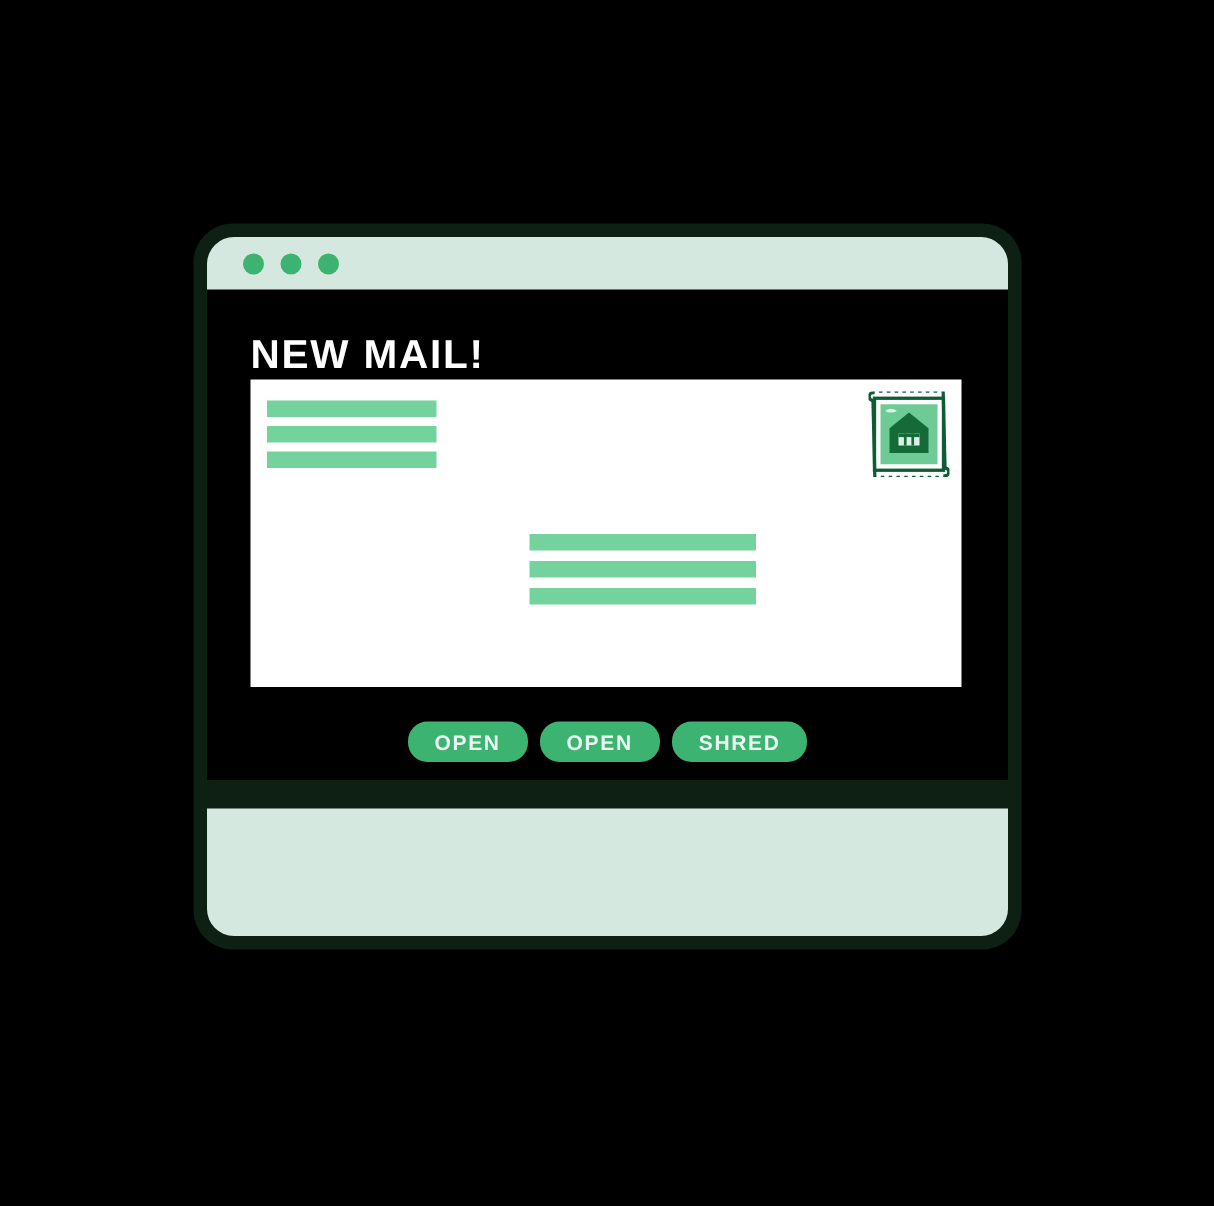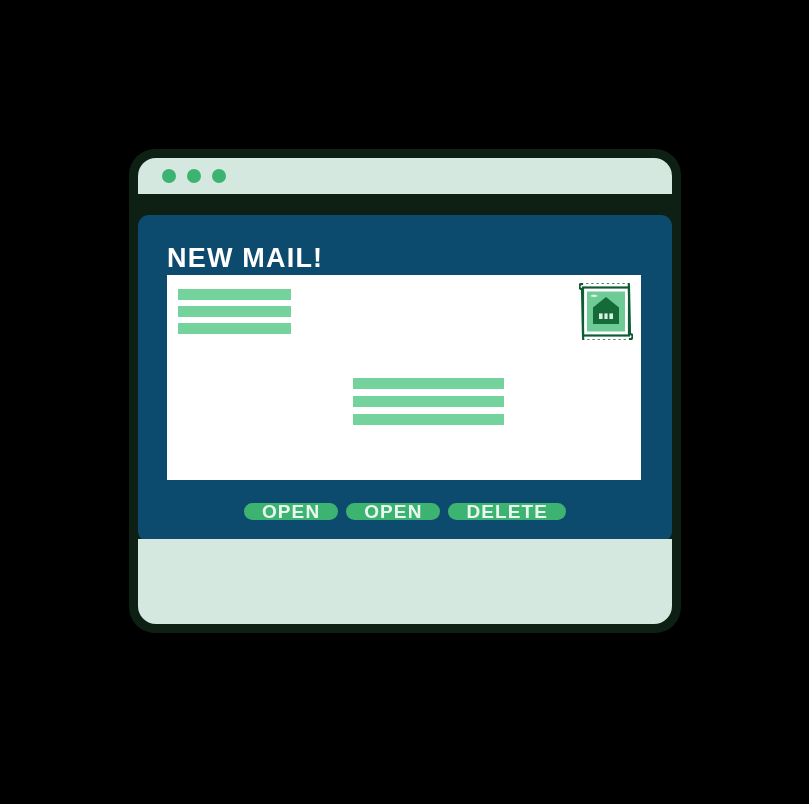--- a/index.html
+++ b/index.html
@@ -49,26 +49,25 @@
     width: 14px;
     height: 14px;
     border-radius: 50%;
     background: #3CB371;
   }
 
   
   #window-body {
     position: absolute;
     left: 9px;
-    top: 66px;
+    top: 44px;
     width: 534px;
     height: 327px;
-    background: #0c4a6e;
-    box-sizing: border-box;
-    border-radius: 11px;
+    background: #000000;
+    box-sizing: border-box;
   }
 
   
   #window-footer {
     position: absolute;
     left: 9px;
     top: 390px;
     width: 534px;
     height: 85px;
     background: #D5E8DF;
@@ -140,24 +139,24 @@
     width: 534px;
     display: flex;
     justify-content: center;
     gap: 8px;
   }
   .action-button {
     background: #3CB371;
     color: #EAF7F0;
     border: none;
     border-radius: 13px;
-    height: 17px;
+    height: 27px;
     padding: 0 18px;
     font-family: "Liberation Sans", sans-serif;
-    font-size: 19px;
+    font-size: 14px;
     font-weight: bold;
     letter-spacing: 1.1px;
     cursor: pointer;
     display: flex;
     align-items: center;
     justify-content: center;
   }
 </style>
 </head>
 <body>
@@ -211,20 +210,20 @@
           <rect x="28.6" y="28" width="1.8" height="8" fill="#146B38"></rect>
           <path d="M11 13 q4 -3 8 0 q-4 2 -8 0 Z" fill="#D9F2E4"></path>
         </svg>
       </div>
 
     </div>
 
     <div id="action-buttons">
       <button class="action-button">OPEN</button>
       <button class="action-button">OPEN</button>
-      <button class="action-button">DELETE</button>
+      <button class="action-button">SHRED</button>
     </div>
 
   </div>
 
   <div id="window-footer"></div>
 
 </div>
 
 </body></html>

